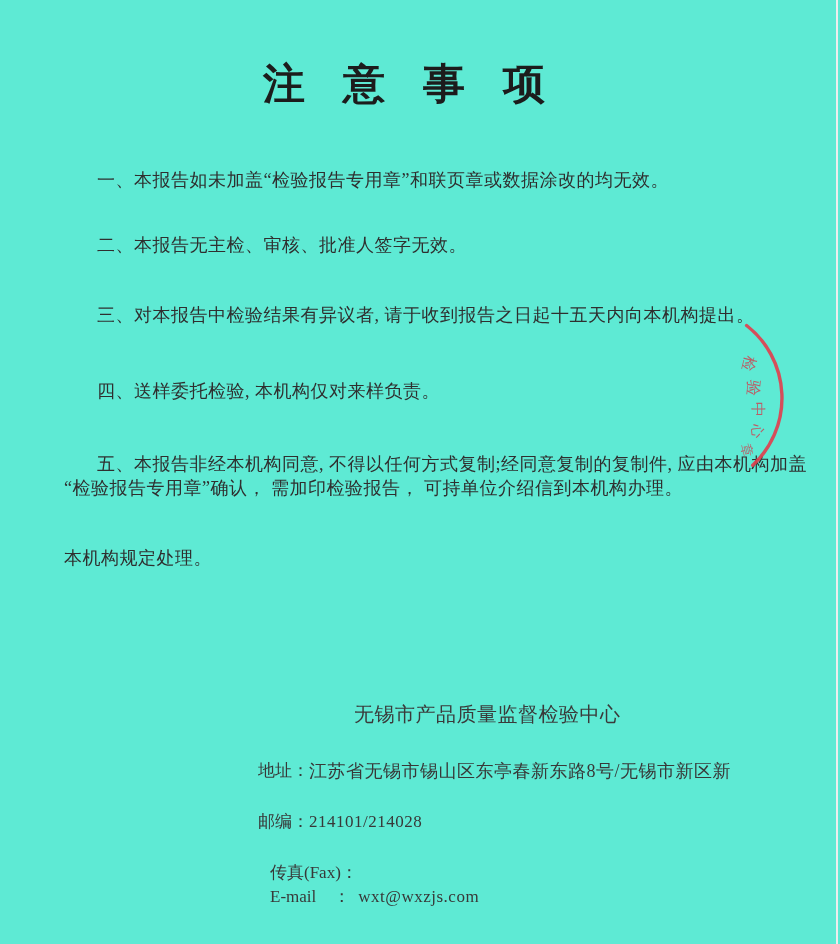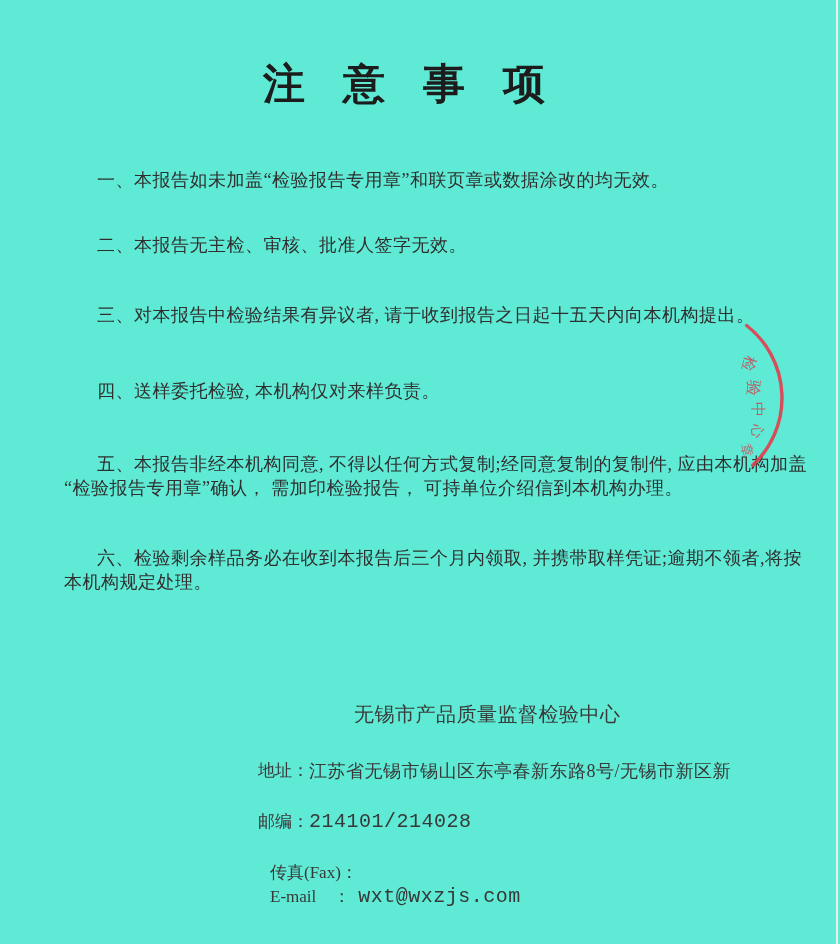--- a/index.html
+++ b/index.html
@@ -70,22 +70,22 @@
     font-size: 17px;
     line-height: 22px;
     color: #383838;
     white-space: nowrap;
   }
   .contact-row .label {
     flex: 0 0 auto;
     min-width: 51px;
   }
   .contact-row .value {
-    font-family: Liberation Mono, monospace;
-    font-size: 20px;
+    font-family: Liberation Serif, serif;
+    font-size: 17px;
     letter-spacing: 0.5px;
   }
   .row-address { top: 760px; align-items: center; }
   .row-address .addr-lines {
     font-family: "Liberation Serif", serif;
     font-size: 18px;
     line-height: 21px;
     letter-spacing: 0.5px;
   }
   .row-postcode { top: 811px; align-items: flex-end; }
@@ -131,21 +131,20 @@
   <div class="notice-item item-4">
     <div class="line1">四、送样委托检验, 本机构仅对来样负责。</div>
   </div>
 
   <div class="notice-item item-5">
     <div class="line1">五、本报告非经本机构同意, 不得以任何方式复制;经同意复制的复制件, 应由本机构加盖</div>
     <div class="line2">“检验报告专用章”确认， 需加印检验报告， 可持单位介绍信到本机构办理。</div>
   </div>
 
   <div class="notice-item item-6">
-    <div class="line1">六、检验剩余样品务必在收到本报告后三个月内领取, 并携带取样凭证;逾期不领者,将按</div>
     <div class="line2">本机构规定处理。</div>
   </div>
 
   <div class="org-name">无锡市产品质量监督检验中心</div>
 
   <div class="contact-row row-address">
     <span class="label">地址：</span>
     <span class="addr-lines">
       <div>江苏省无锡市锡山区东亭春新东路8号/无锡市新区新</div>
     </span>

